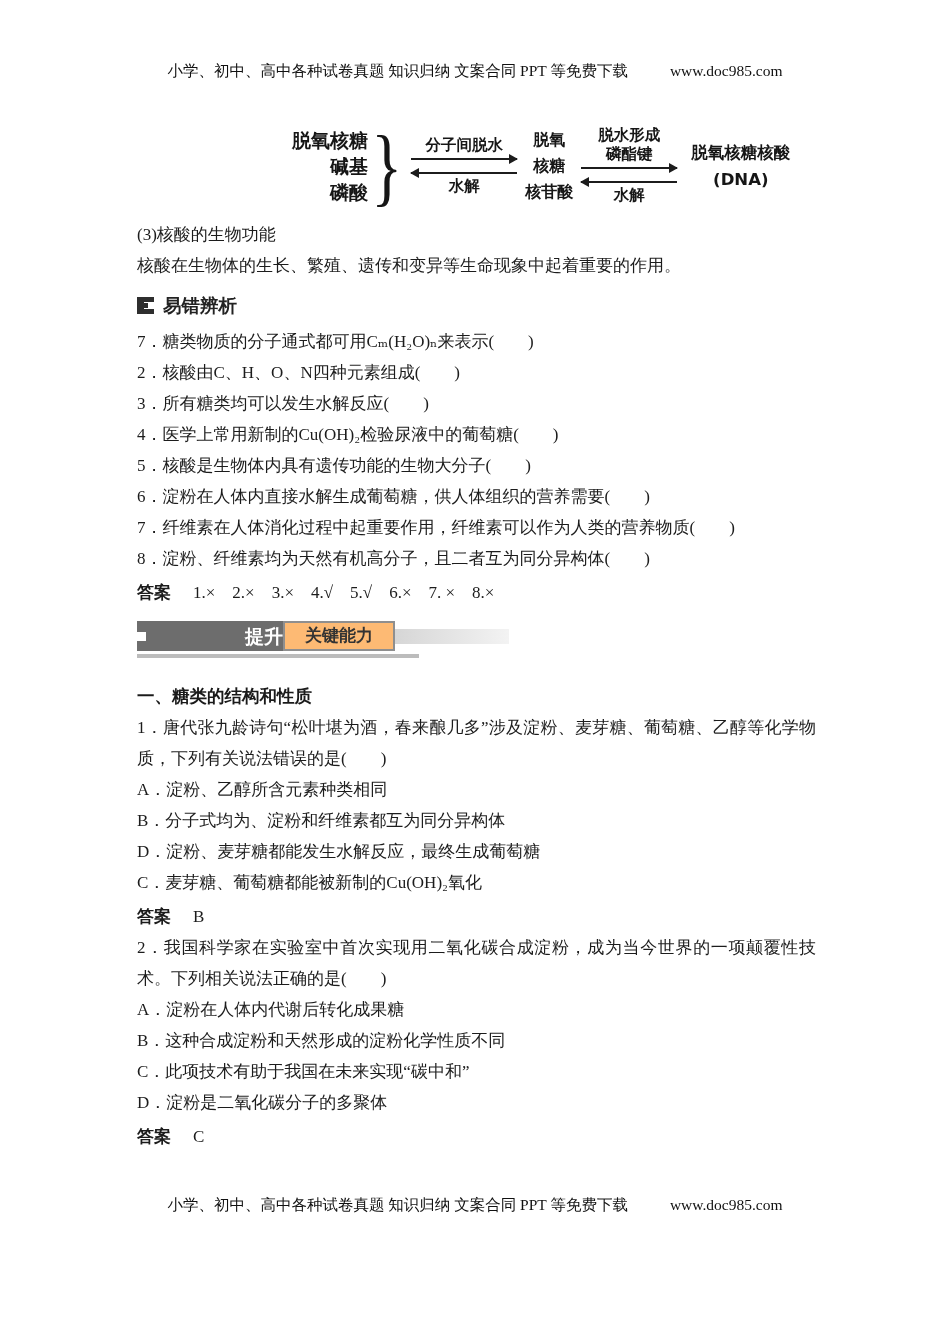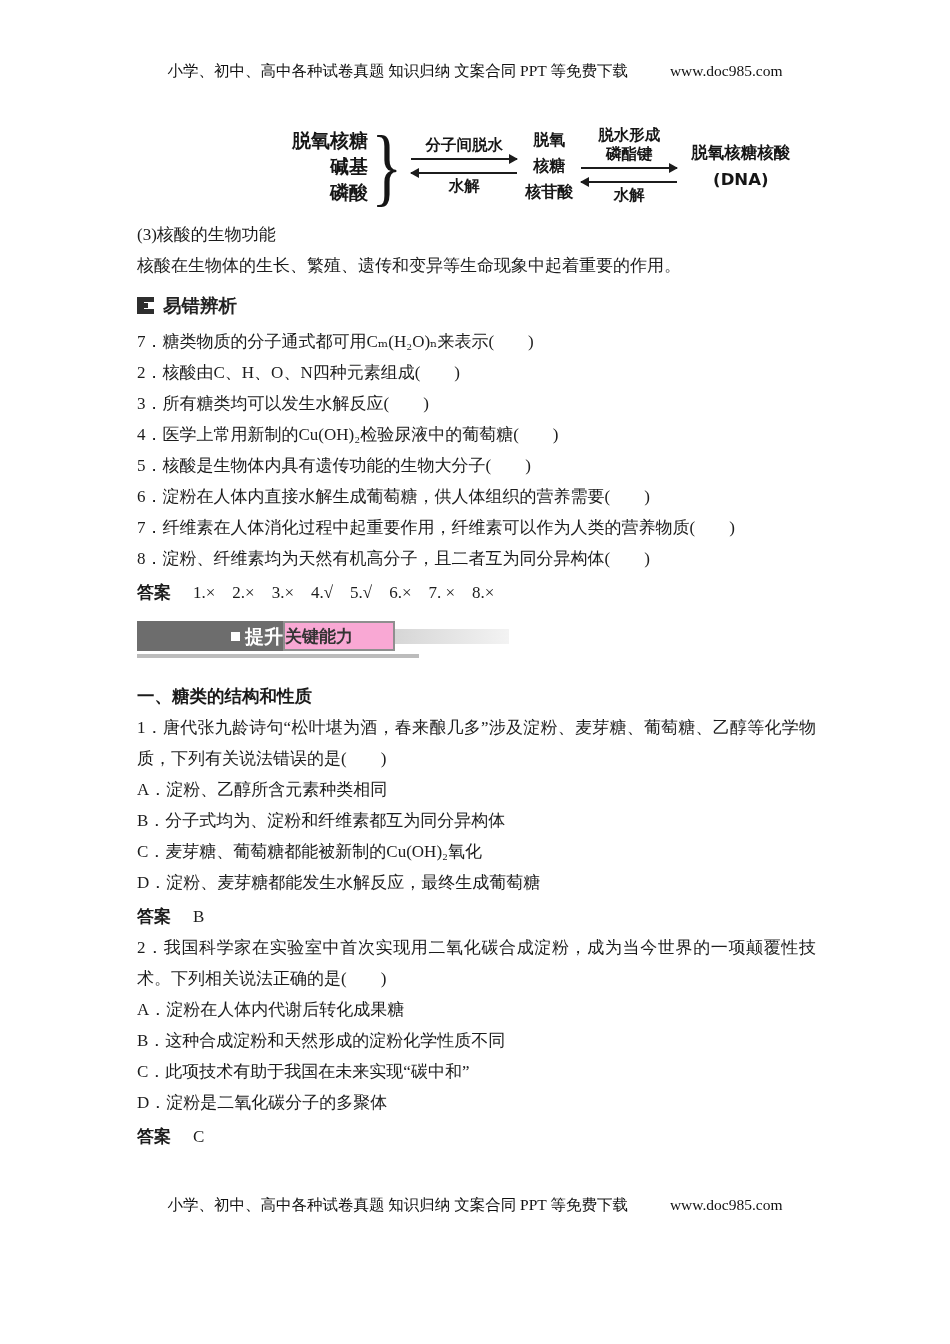--- a/index.html
+++ b/index.html
@@ -49,26 +49,26 @@
   .misc-icon::after { content:""; position:absolute; right:0; top:5px; width:10px; height:7px; background:#fff; }
   .misc-icon::before { content:""; position:absolute; right:6px; top:6px; width:5px; height:5px; background:#2e2e2e; z-index:1; }
   .misc-items { margin-top:5px; }
   .misc-item { line-height:31px; }
   .ans-line { margin-top:3px; line-height:31px; }
   .lab { font-family:"DejaVu Sans","Liberation Sans",sans-serif; font-weight:bold; margin-right:22px; }
   
   .banner { margin-top:13px; }
   .banner-row { display:flex; align-items:center; height:30px; }
   .b-dark { width:146px; height:30px; background:#6d6d6d; color:#fff;
-    display:flex; align-items:center; justify-content:flex-end; gap:5px;
+    display:flex; align-items:center; justify-content:space-between; gap:5px;
     font-family:"DejaVu Sans","Liberation Sans",sans-serif; font-weight:bold; font-size:19px; }
   .sq { width:9px; height:9px; background:#fff; flex:0 0 auto; }
-  .b-light { box-sizing:border-box; width:112px; height:30px; background:#f9a8d4;
-    border:2px solid #8f8f8f; display:flex; align-items:center; justify-content:flex-start;
-    font-family:Liberation Sans, sans-serif; font-weight:bold; font-size:17px; color:#333; }
+  .b-light { box-sizing:border-box; width:112px; height:30px; background:#fdba74;
+    border:2px solid #8f8f8f; display:flex; align-items:center; justify-content:center;
+    font-family:Liberation Mono, monospace; font-weight:bold; font-size:17px; color:#333; }
   .b-strip { width:114px; height:15px; background:linear-gradient(to right,#d6d6d6,#f3f3f3); }
   .banner-underline { width:282px; height:4px; background:#bcbcbc; margin-top:3px; }
   
   .sec-title { margin-top:23px; font-family:"DejaVu Sans","Liberation Sans",sans-serif;
     font-weight:bold; font-size:17.5px; line-height:31px; color:#1a1a1a; }
   .q-stem { line-height:31px; }
   .q-opt { line-height:31px; }
   .q-block { margin-top:0; }
   .ftr { position:absolute; left:0; right:0; top:1194px; text-align:center;
     font-size:15.5px; line-height:22px; color:#111; }
@@ -154,22 +154,22 @@
       </div>
       <div class="banner-underline"></div>
     </div>
 
     <div class="sec-title">一、糖类的结构和性质</div>
 
     <div class="q-block">
       <div class="q-stem">1．唐代张九龄诗句“松叶堪为酒，春来酿几多”涉及淀粉、麦芽糖、葡萄糖、乙醇等化学物质，下列有关说法错误的是(　　)</div>
       <div class="q-opt">A．淀粉、乙醇所含元素种类相同</div>
       <div class="q-opt">B．分子式均为、淀粉和纤维素都互为同分异构体</div>
+      <div class="q-opt">D．淀粉、麦芽糖都能发生水解反应，最终生成葡萄糖</div>
       <div class="q-opt">C．麦芽糖、葡萄糖都能被新制的Cu(OH)₂氧化</div>
-      <div class="q-opt">D．淀粉、麦芽糖都能发生水解反应，最终生成葡萄糖</div>
       <div class="ans-line">
         <span class="lab">答案</span><span>B</span>
       </div>
     </div>
 
     <div class="q-block">
       <div class="q-stem">2．我国科学家在实验室中首次实现用二氧化碳合成淀粉，成为当今世界的一项颠覆性技术。下列相关说法正确的是(　　)</div>
       <div class="q-opt">A．淀粉在人体内代谢后转化成果糖</div>
       <div class="q-opt">B．这种合成淀粉和天然形成的淀粉化学性质不同</div>
       <div class="q-opt">C．此项技术有助于我国在未来实现“碳中和”</div>

